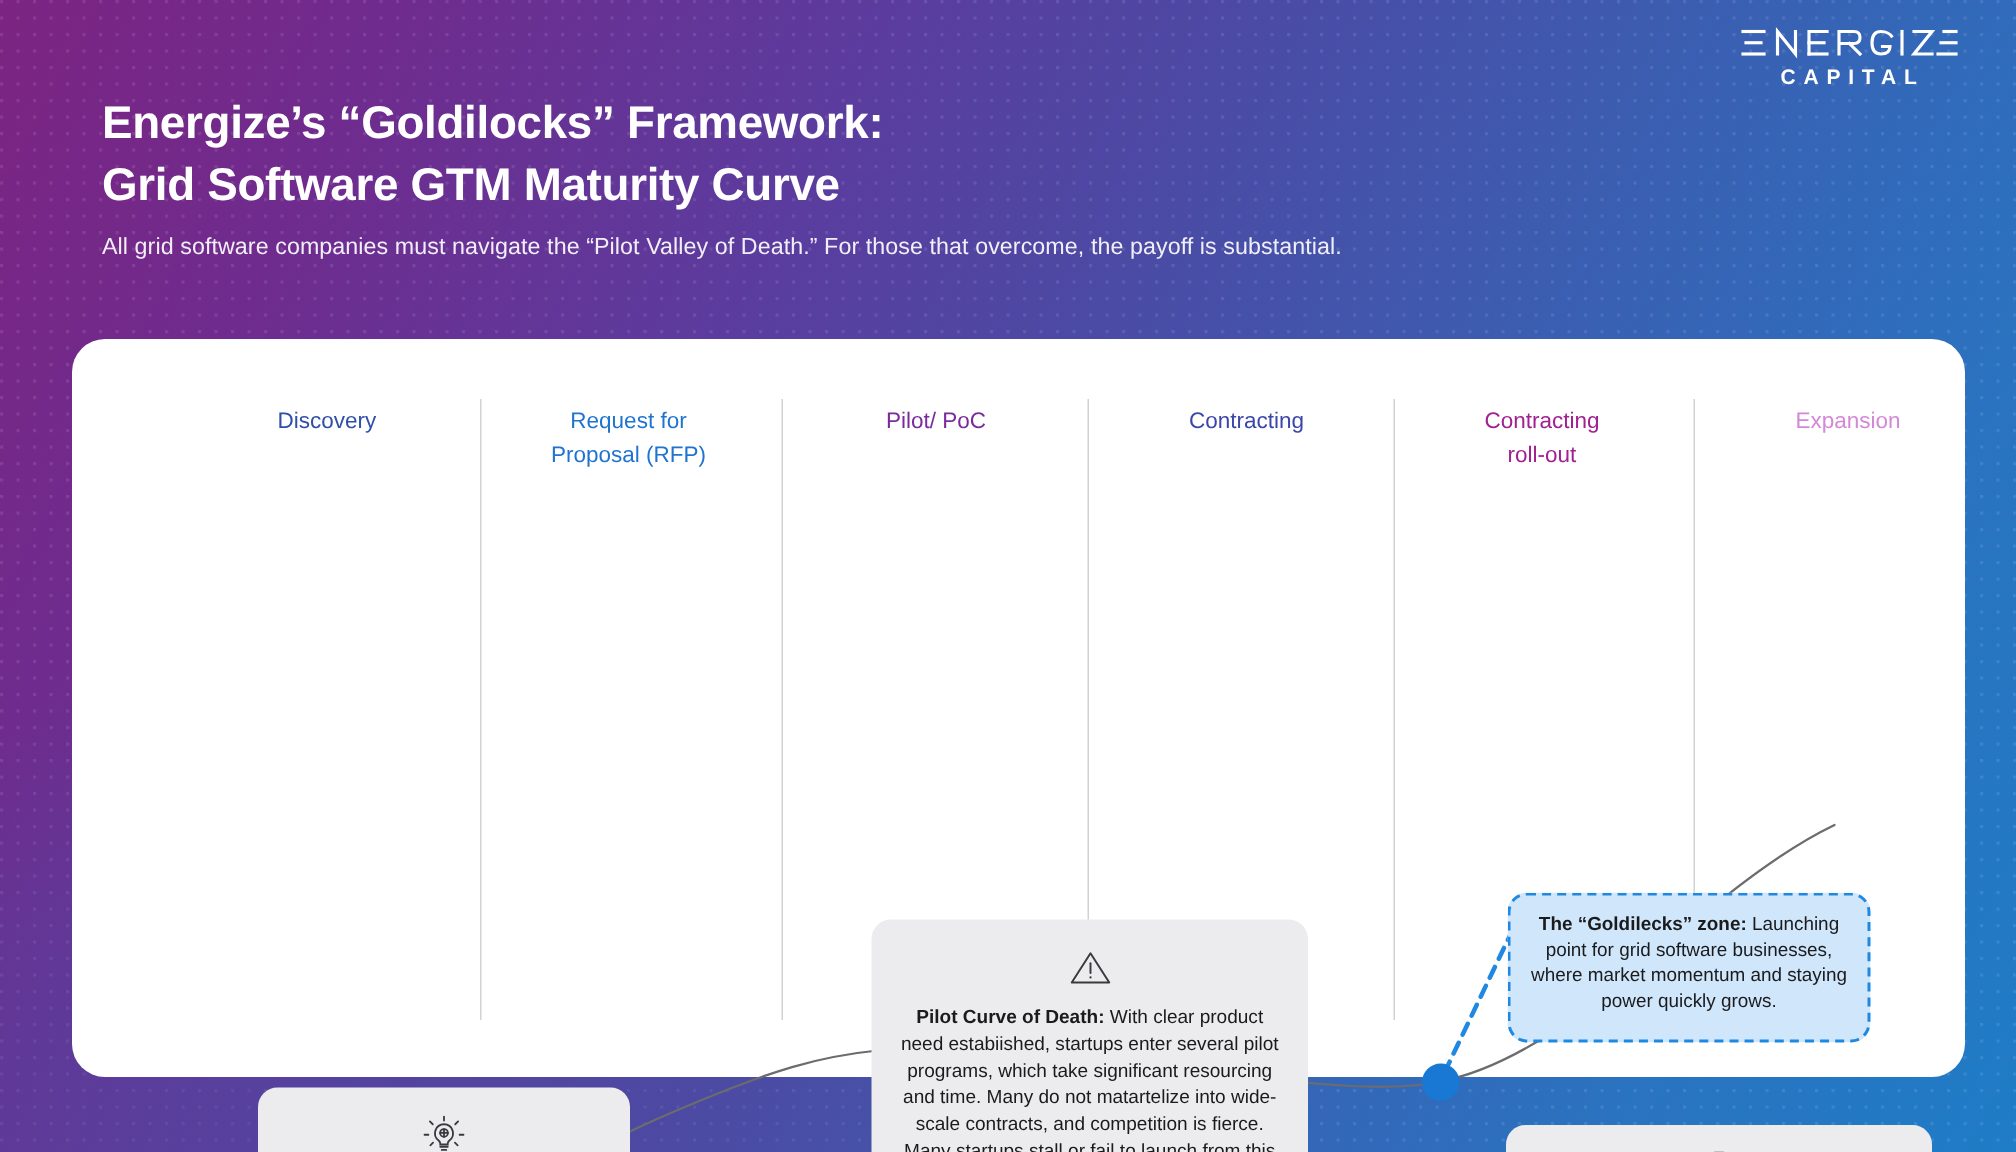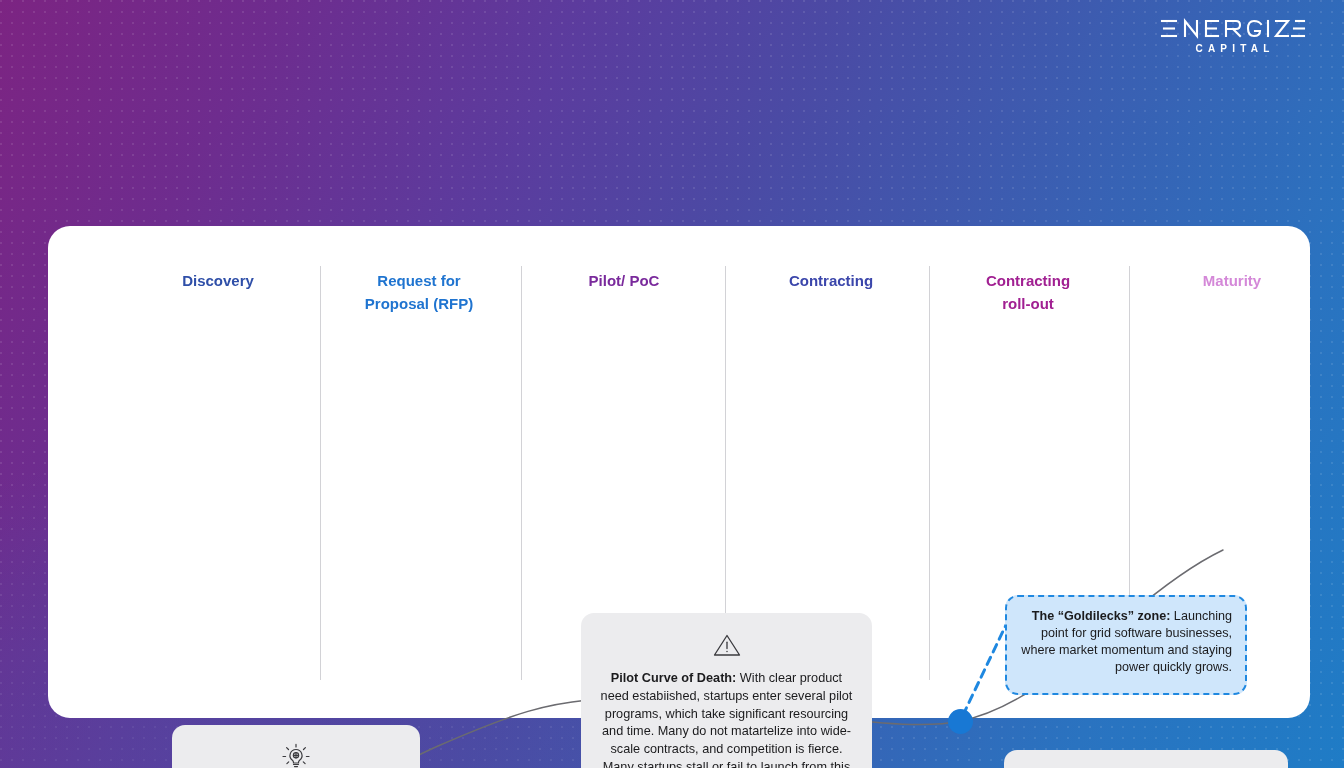--- a/index.html
+++ b/index.html
@@ -14,21 +14,21 @@
   .bg-soft {
     position:absolute; inset:0;
     background: radial-gradient(ellipse 70% 60% at 18% 96%, rgba(80,72,160,0.55), transparent 62%);
     pointer-events:none;
   }
 
   
   .logo { position:absolute; right:38px; top:18px; text-align:center; }
   .logo svg { display:block; }
   .logo-sub {
-    color:#ffffff; font-size:10px; letter-spacing:5.2px;
+    color:#ffffff; font-size:14px; letter-spacing:5.2px;
     font-weight:700; margin-top:3px; padding-left:4px;
   }
 
   
   .header { position:absolute; left:68px; top:62px; width:1160px; }
   .title {
     color:#ffffff; font-size:30.5px; font-weight:700; line-height:1.33;
     letter-spacing:-0.2px; white-space:pre-line;
   }
   .subtitle {
@@ -38,21 +38,21 @@
 
   
   .panel {
     position:absolute; left:48px; top:226px; width:1262px; height:492px;
     background:#ffffff; border-radius:22px;
   }
 
   
   .col-head {
     position:absolute; top:44px; text-align:center;
-    font-size:15px; font-weight:700; line-height:1.5;
+    font-size:15px; font-weight:400; line-height:1.5;
     white-space:pre-line;
   }
   .divider {
     position:absolute; top:40px; width:1.4px; height:414px;
     background:#d2d2d6;
   }
 
   
   .overlay { position:absolute; inset:0; overflow:visible; }
 
@@ -62,21 +62,21 @@
     padding:16px 16px 15px; text-align:center;
   }
   .card-icon { display:flex; justify-content:center; margin-bottom:9px; }
   .card-text {
     font-size:12.7px; line-height:1.40; color:#1b1b1d;
   }
   .card-text b { font-weight:700; }
 
   .goldilocks {
     position:absolute; background:#cfe6fb; border:2.5px dashed #1f88e0;
-    border-radius:13px; padding:11px 13px; text-align:right;
+    border-radius:13px; padding:11px 13px; text-align:center;
   }
   .goldilocks .card-text { font-size:12.6px; line-height:1.36; }
 
   .dot {
     position:absolute; width:25px; height:25px; border-radius:50%;
     background:#1878d4;
   }
 </style>
 </head>
 <body>
@@ -108,40 +108,43 @@
 
       <path d="M136 3 L144 3"></path>
         <path d="M134 10.5 L144 10.5"></path>
         <path d="M132 18 L144 18"></path>
     </g>
   </svg>
   <div class="logo-sub">CAPITAL</div>
 </div>
 
 <div class="header">
+  <div class="title">Energize’s “Goldilocks” Framework:
+Grid Software GTM Maturity Curve</div>
+  <div class="subtitle">All grid software companies must navigate the “Pilot Valley of Death.” For those that overcome, the payoff is substantial.</div>
 </div>
 
 <div class="panel">
 
   <div id="dividers">
       <div class="divider" style="left: 272px;"></div>
       <div class="divider" style="left: 473px;"></div>
       <div class="divider" style="left: 677px;"></div>
       <div class="divider" style="left: 881px;"></div>
       <div class="divider" style="left: 1081px;"></div>
     </div>
   <div id="stage-heads">
       <div class="col-head" style="left: 70px; width: 200px; color: rgb(47, 79, 168);">Discovery</div>
       <div class="col-head" style="left: 274px; width: 194px; color: rgb(31, 116, 208);">Request for
 Proposal (RFP)</div>
       <div class="col-head" style="left: 477px; width: 198px; color: rgb(122, 42, 156);">Pilot/ PoC</div>
       <div class="col-head" style="left: 679px; width: 198px; color: rgb(59, 70, 171); padding-left: 10px;">Contracting</div>
       <div class="col-head" style="left: 881px; width: 198px; color: rgb(161, 32, 146);">Contracting
 roll-out</div>
-      <div class="col-head" style="left: 1085px; width: 198px; color: rgb(212, 136, 216);">Maturity</div>
+      <div class="col-head" style="left: 1085px; width: 198px; color: rgb(212, 136, 216);">Expansion</div>
     </div>
 
   <svg class="overlay" width="1262" height="492">
     <path id="curve-path" fill="none" stroke-width="1.5" stroke-linecap="round" d="M 82 666 C 180 640 300 560 390 520 C 470 485 500 478 540 474 C 620 468 700 480 790 492 C 850 500 890 500 912 495 C 960 486 1010 450 1080 390 C 1120 356 1150 336 1175 324" stroke="#6b6b70"></path>
     <line id="leader-0" stroke-width="3" stroke-dasharray="8 6" stroke-linecap="round" x1="915" y1="489" x2="968" y2="378" stroke="#1f88e0"></line>
   </svg>
 
   <div id="cards-host">
       <div class="card" style="left: 124px; top: 499px; width: 248px; min-height: 148px;">
         <div class="card-icon">

